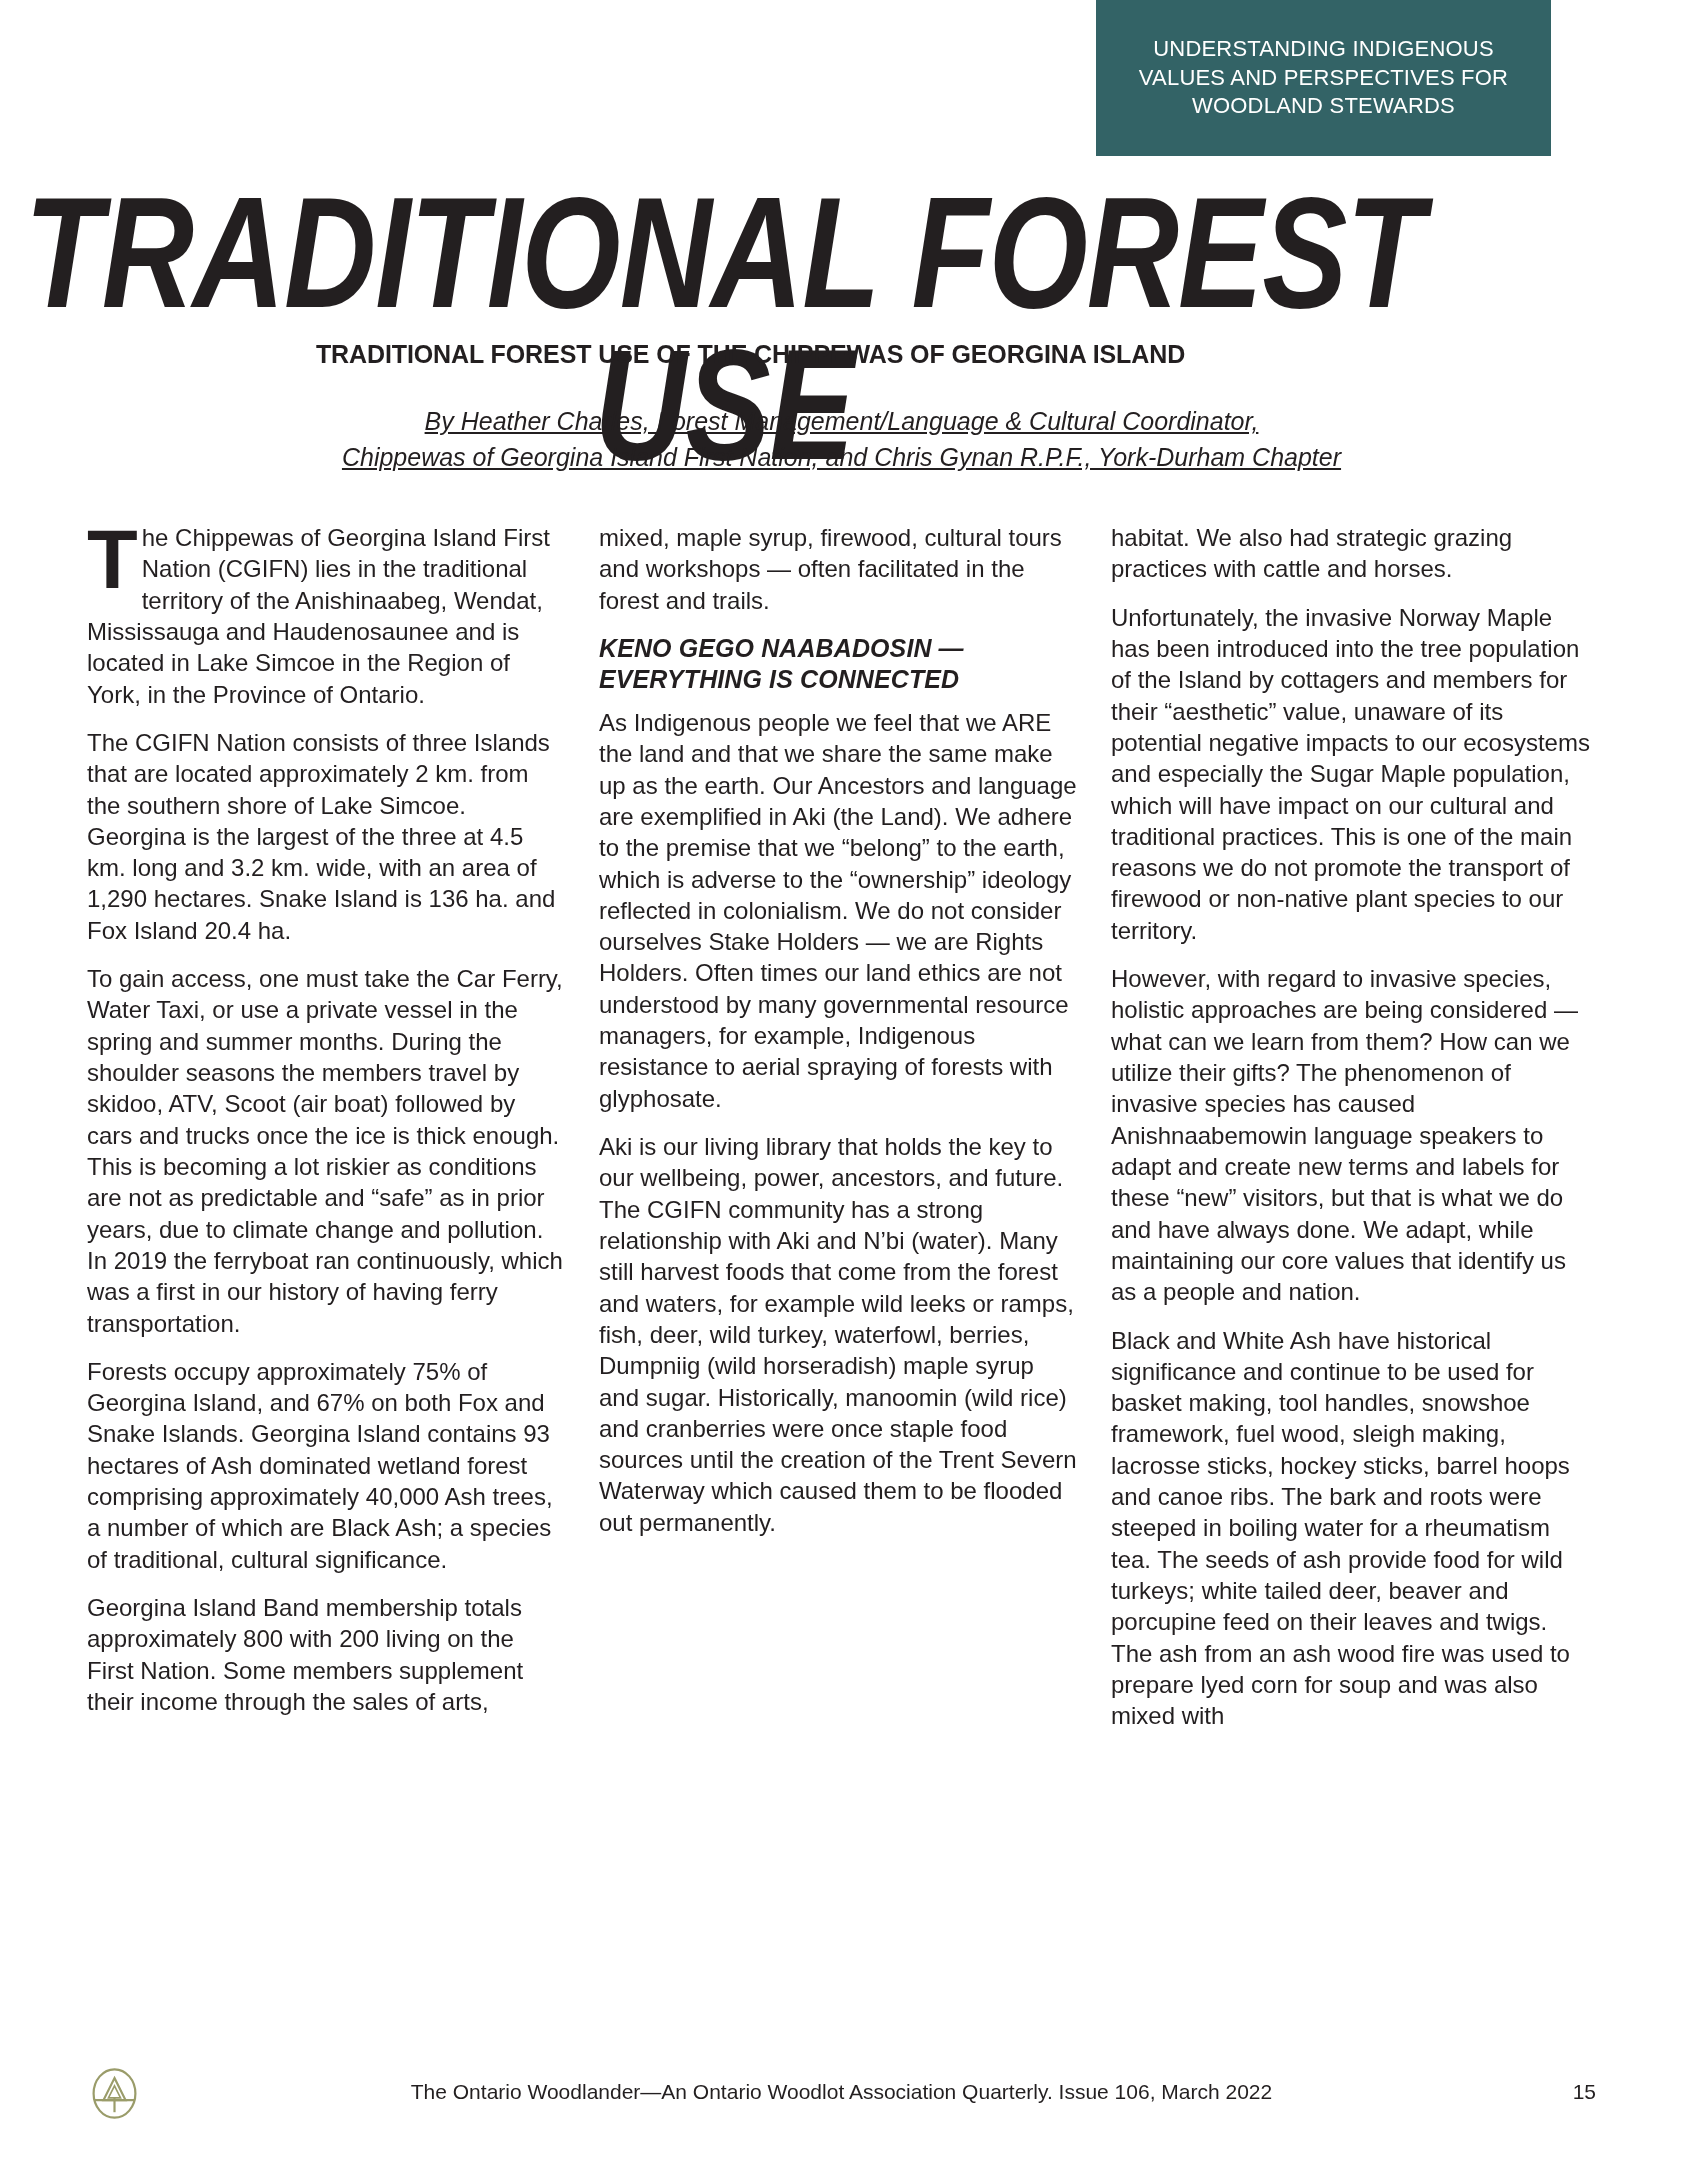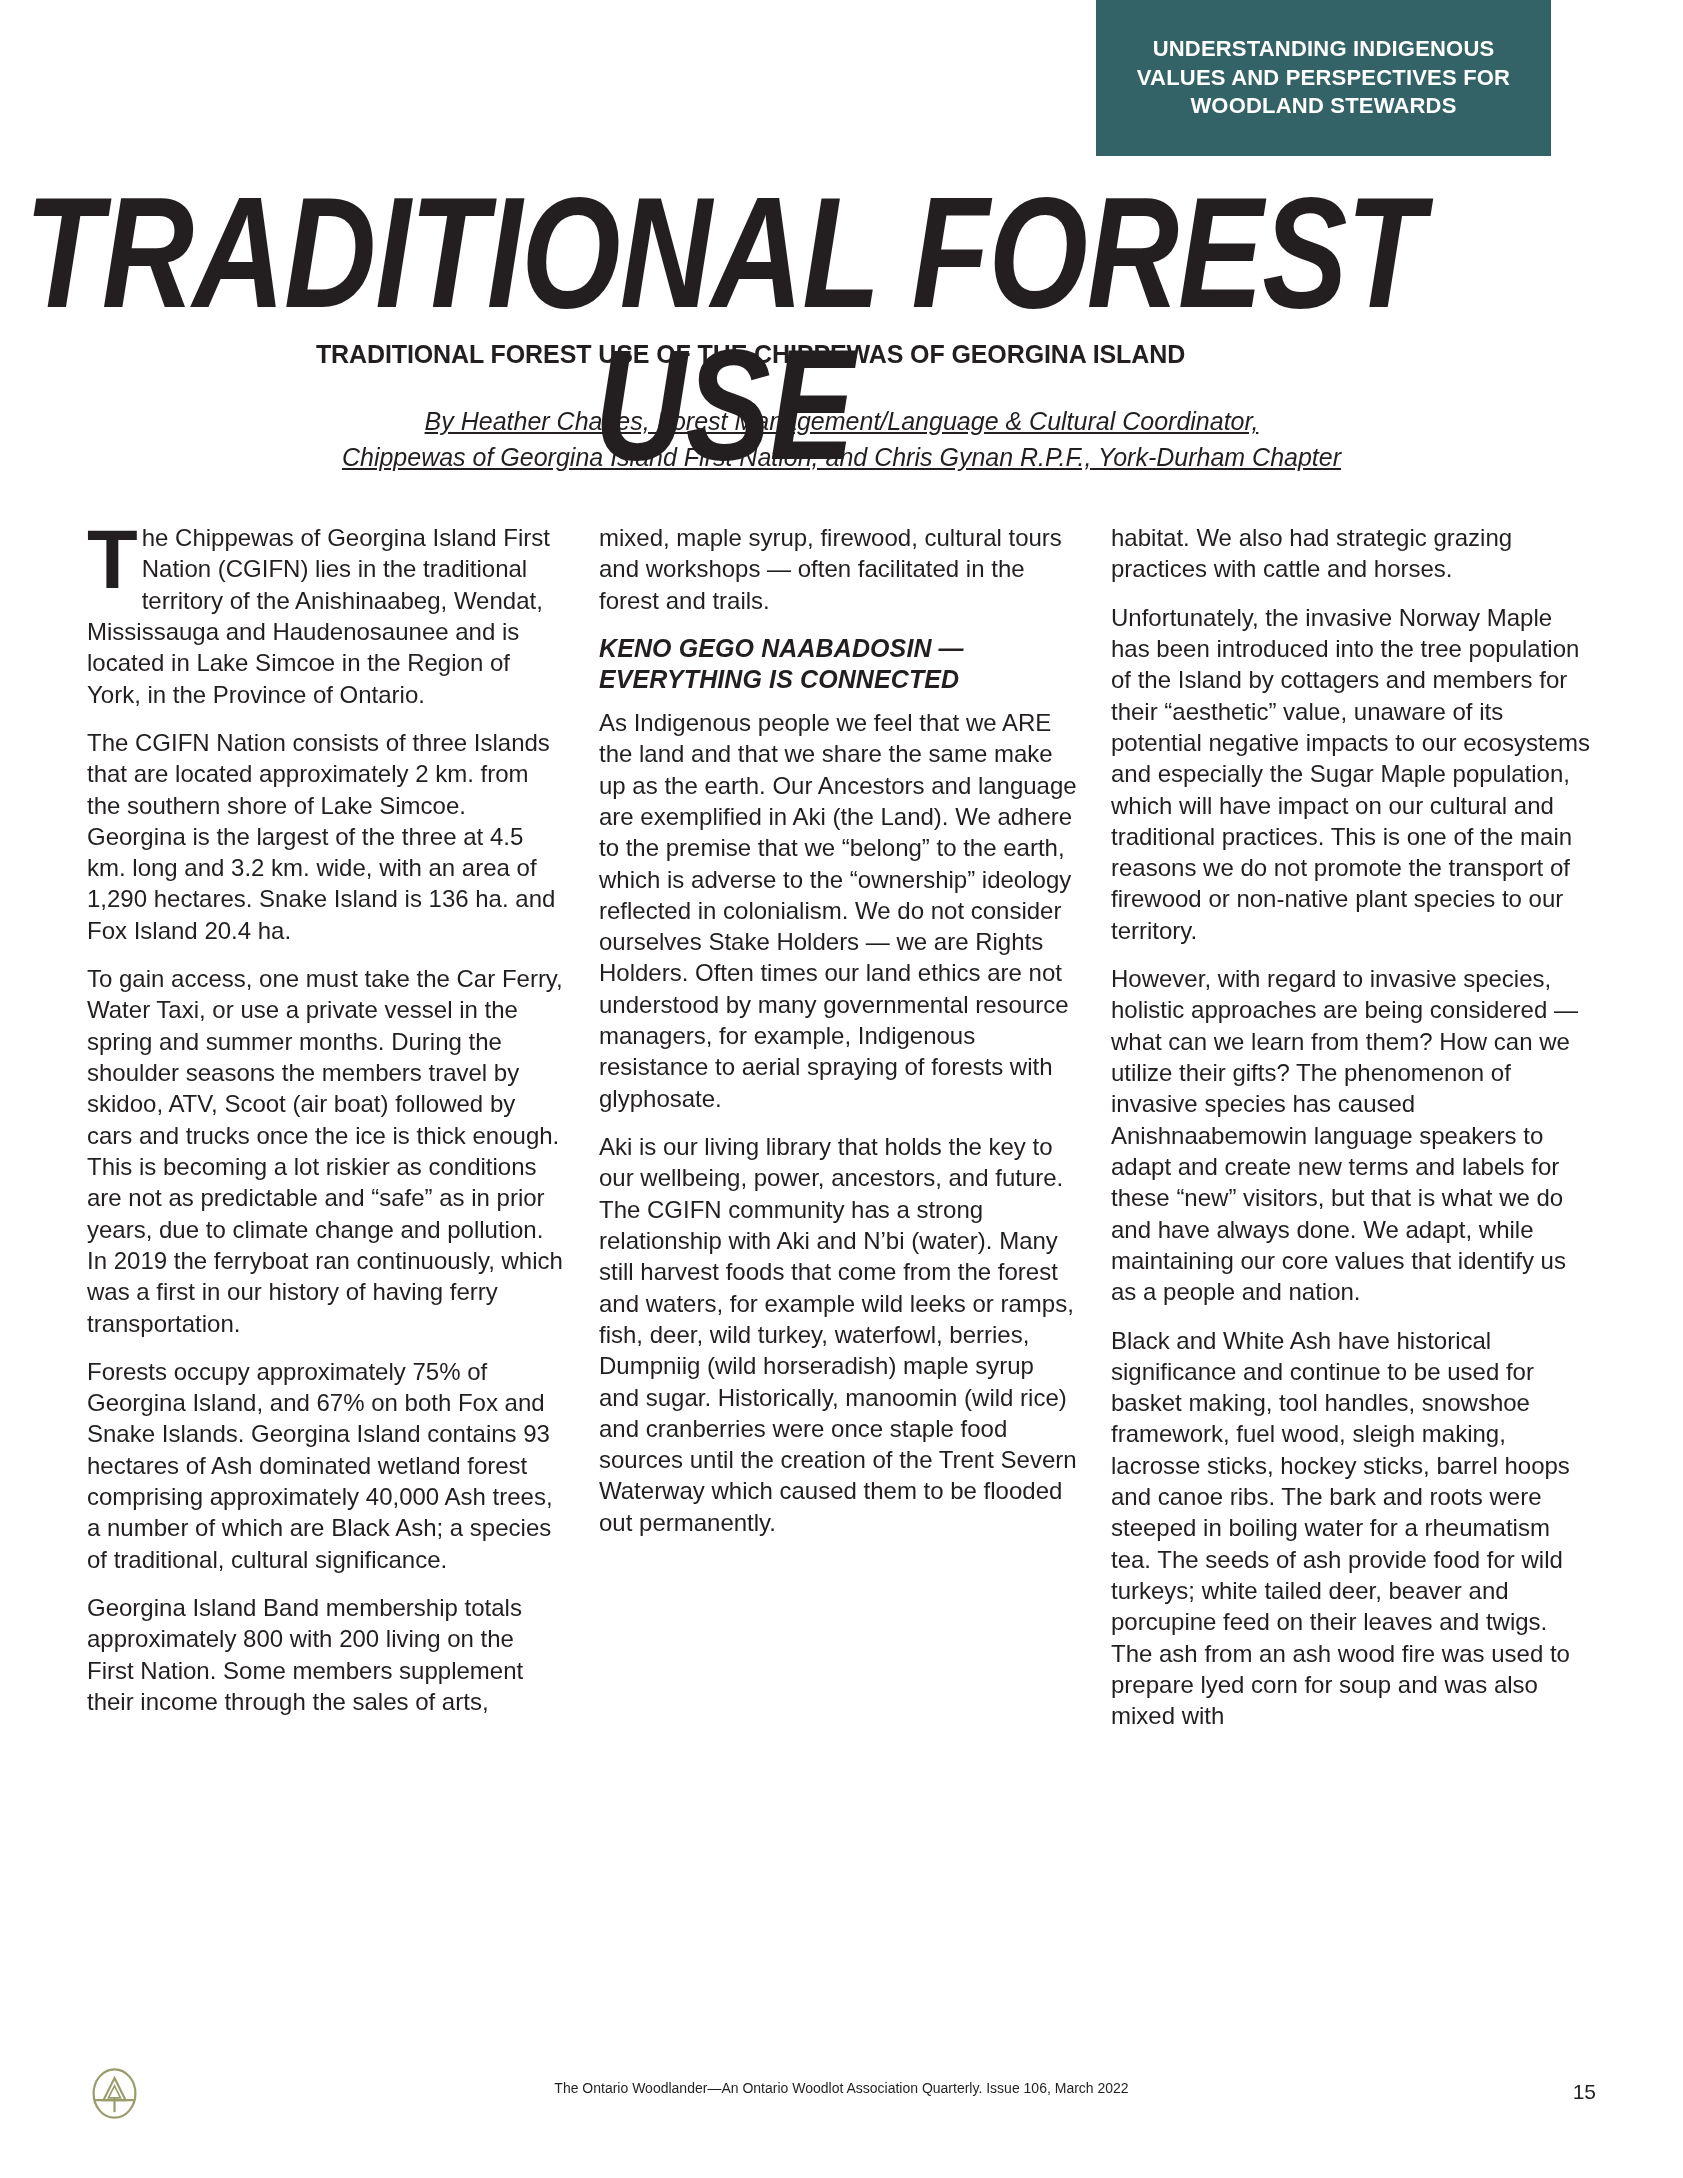--- a/index.html
+++ b/index.html
@@ -16,21 +16,21 @@
   
   #kicker-banner{
     position:absolute;
     left:1096px; top:0;
     width:455px; height:156px;
     background:#336366;
     display:flex; align-items:center; justify-content:center;
   }
   #kicker-text{
     color:#ffffff;
-    font-weight:bold;
+    font-weight:normal;
     font-size:22px;
     line-height:1.30;
     text-align:center;
     letter-spacing:0.2px;
     width:100%;
     padding:0 16px;
     white-space:pre-line;
   }
 
   
@@ -123,21 +123,21 @@
   }
   #owa-logo{
     position:absolute;
     left:87px; top:12px;
     width:55px; height:55px;
   }
   #footer-credit{
     position:absolute;
     left:0; top:26px; width:1683px;
     text-align:center;
-    font-size:14px;
+    font-size:21px;
     color:#231f20;
   }
   #page-number{
     position:absolute;
     right:87px; top:26px;
     font-size:21px;
     color:#231f20;
   }
 </style>
 </head>

